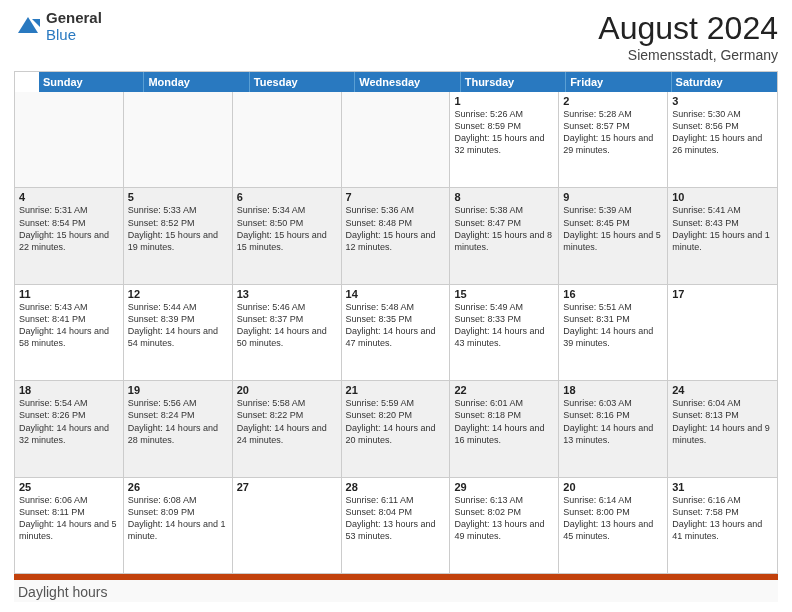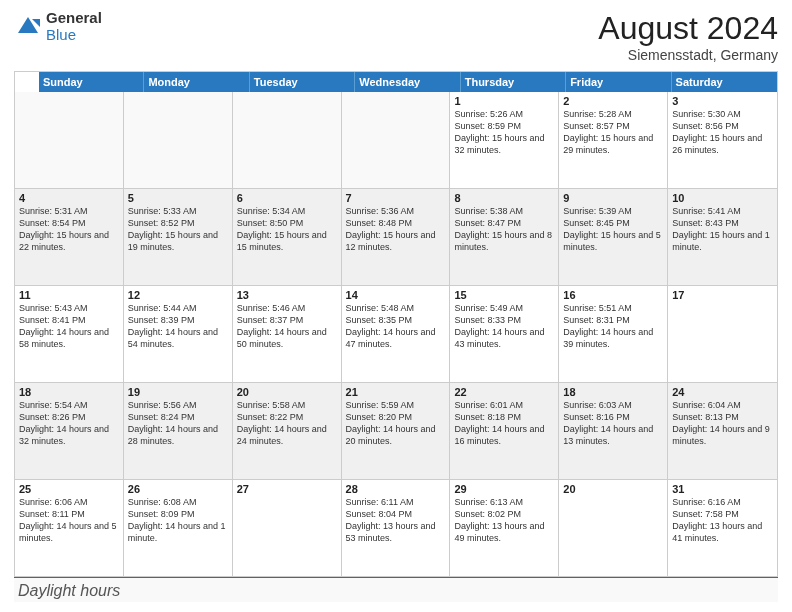--- a/index.html
+++ b/index.html
@@ -109,26 +109,25 @@
       color: #222;
       display: block;
       margin-bottom: 1px;
     }
     .cell-info {
       font-size: 9px;
       line-height: 1.35;
       color: #333;
     }
     .note-row {
-      font-size: 16px;
+      font-size: 14px;
       color: #555;
       padding: 4px 4px 2px 4px;
-      border-top: 1px solid #c2410c;
+      border-top: 6px solid #c2410c;
       background: #f9f9f9;
-      font-style: italic;
     }
   </style>
 </head>
 <body>
 
 <div class="page">
 
   <div class="header">
     <div class="logo">
       <svg class="logo-icon" viewBox="0 0 28 28">
@@ -280,20 +279,21 @@
           <div class="cal-cell">
             <span class="day-num">28</span>
             <div class="cell-info">Sunrise: 6:11 AM<br>Sunset: 8:04 PM<br>Daylight: 13 hours and 53 minutes.</div>
           </div>
           <div class="cal-cell">
             <span class="day-num">29</span>
             <div class="cell-info">Sunrise: 6:13 AM<br>Sunset: 8:02 PM<br>Daylight: 13 hours and 49 minutes.</div>
           </div>
           <div class="cal-cell">
             <span class="day-num">20</span>
+            <div class="cell-info">Sunrise: 6:14 AM<br>Sunset: 8:00 PM<br>Daylight: 13 hours and 45 minutes.</div>
           </div>
           <div class="cal-cell">
             <span class="day-num">31</span>
             <div class="cell-info">Sunrise: 6:16 AM<br>Sunset: 7:58 PM<br>Daylight: 13 hours and 41 minutes.</div>
           </div>
         </div>
       </div>
   </div>
 
   <div class="note-row">

